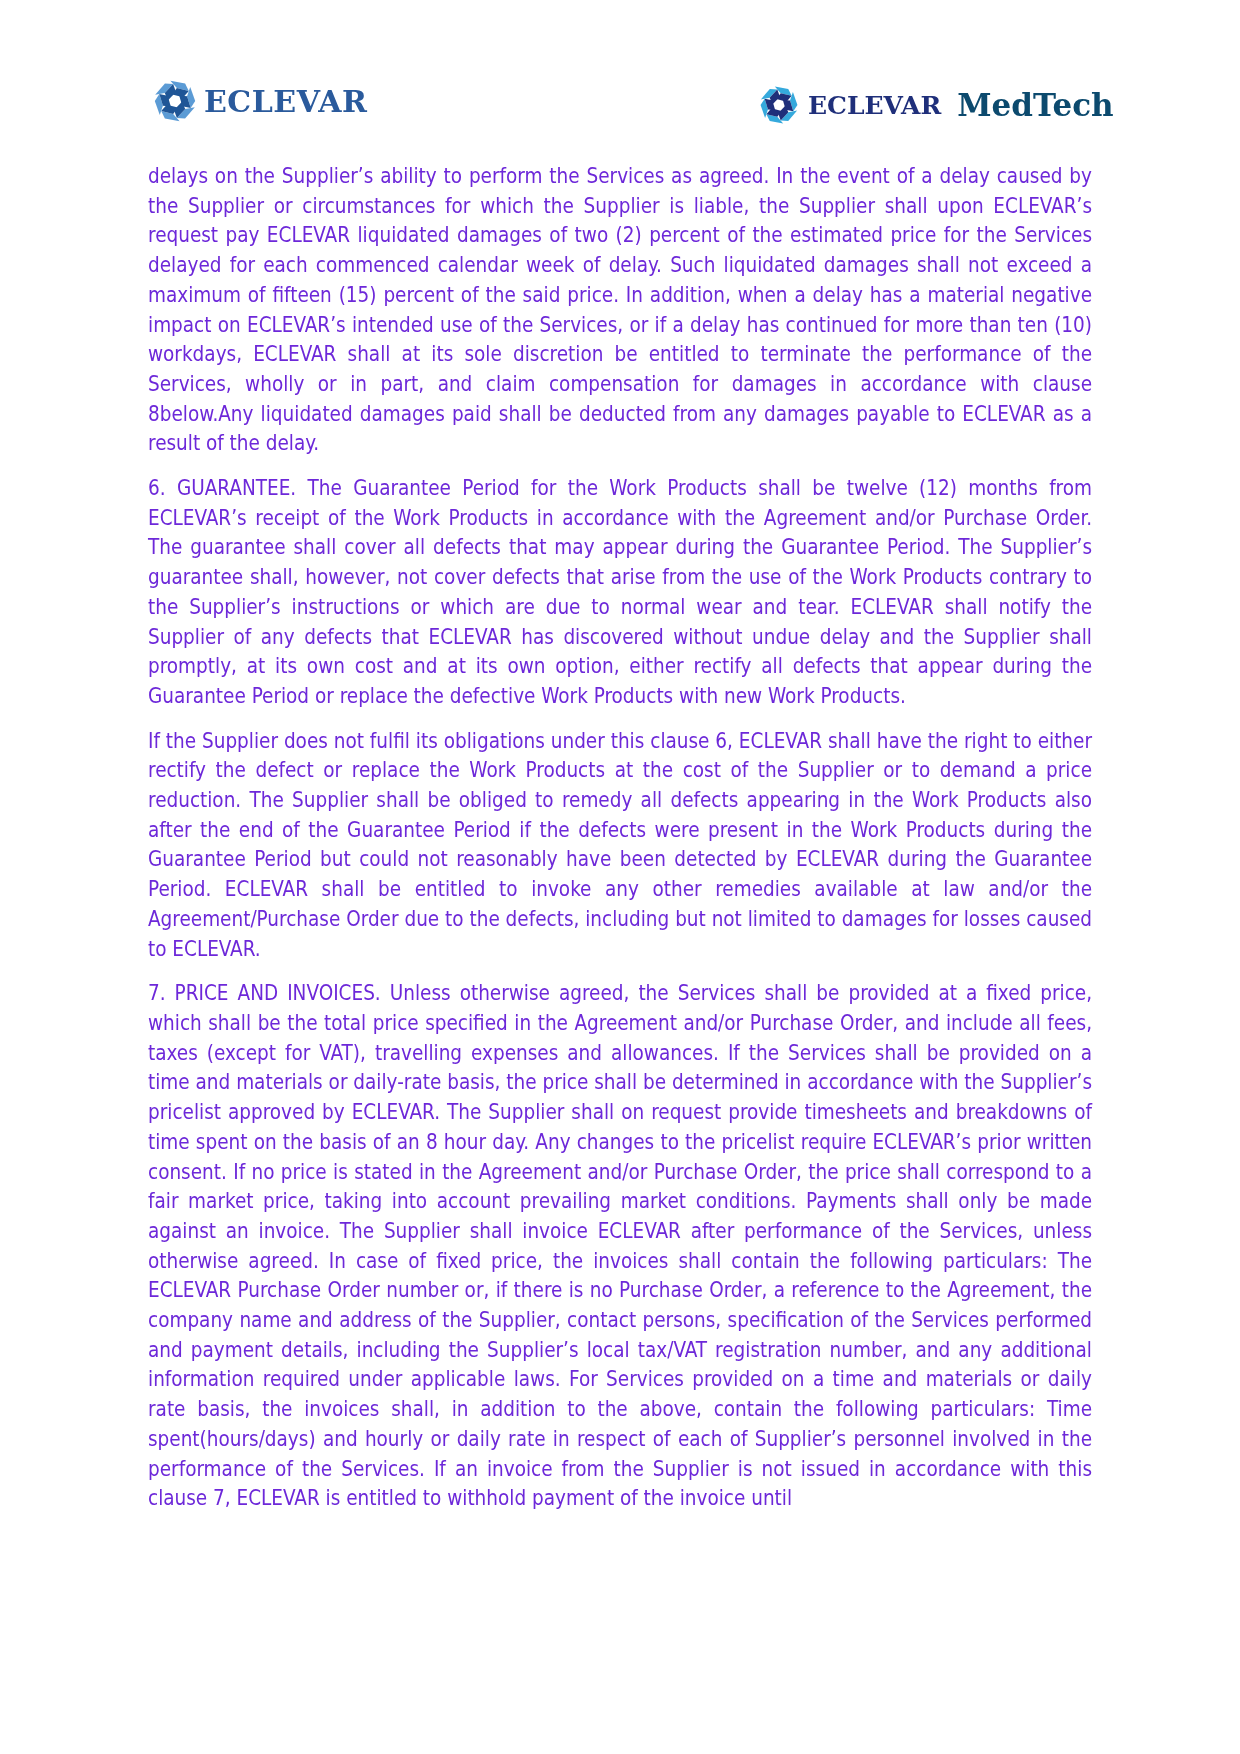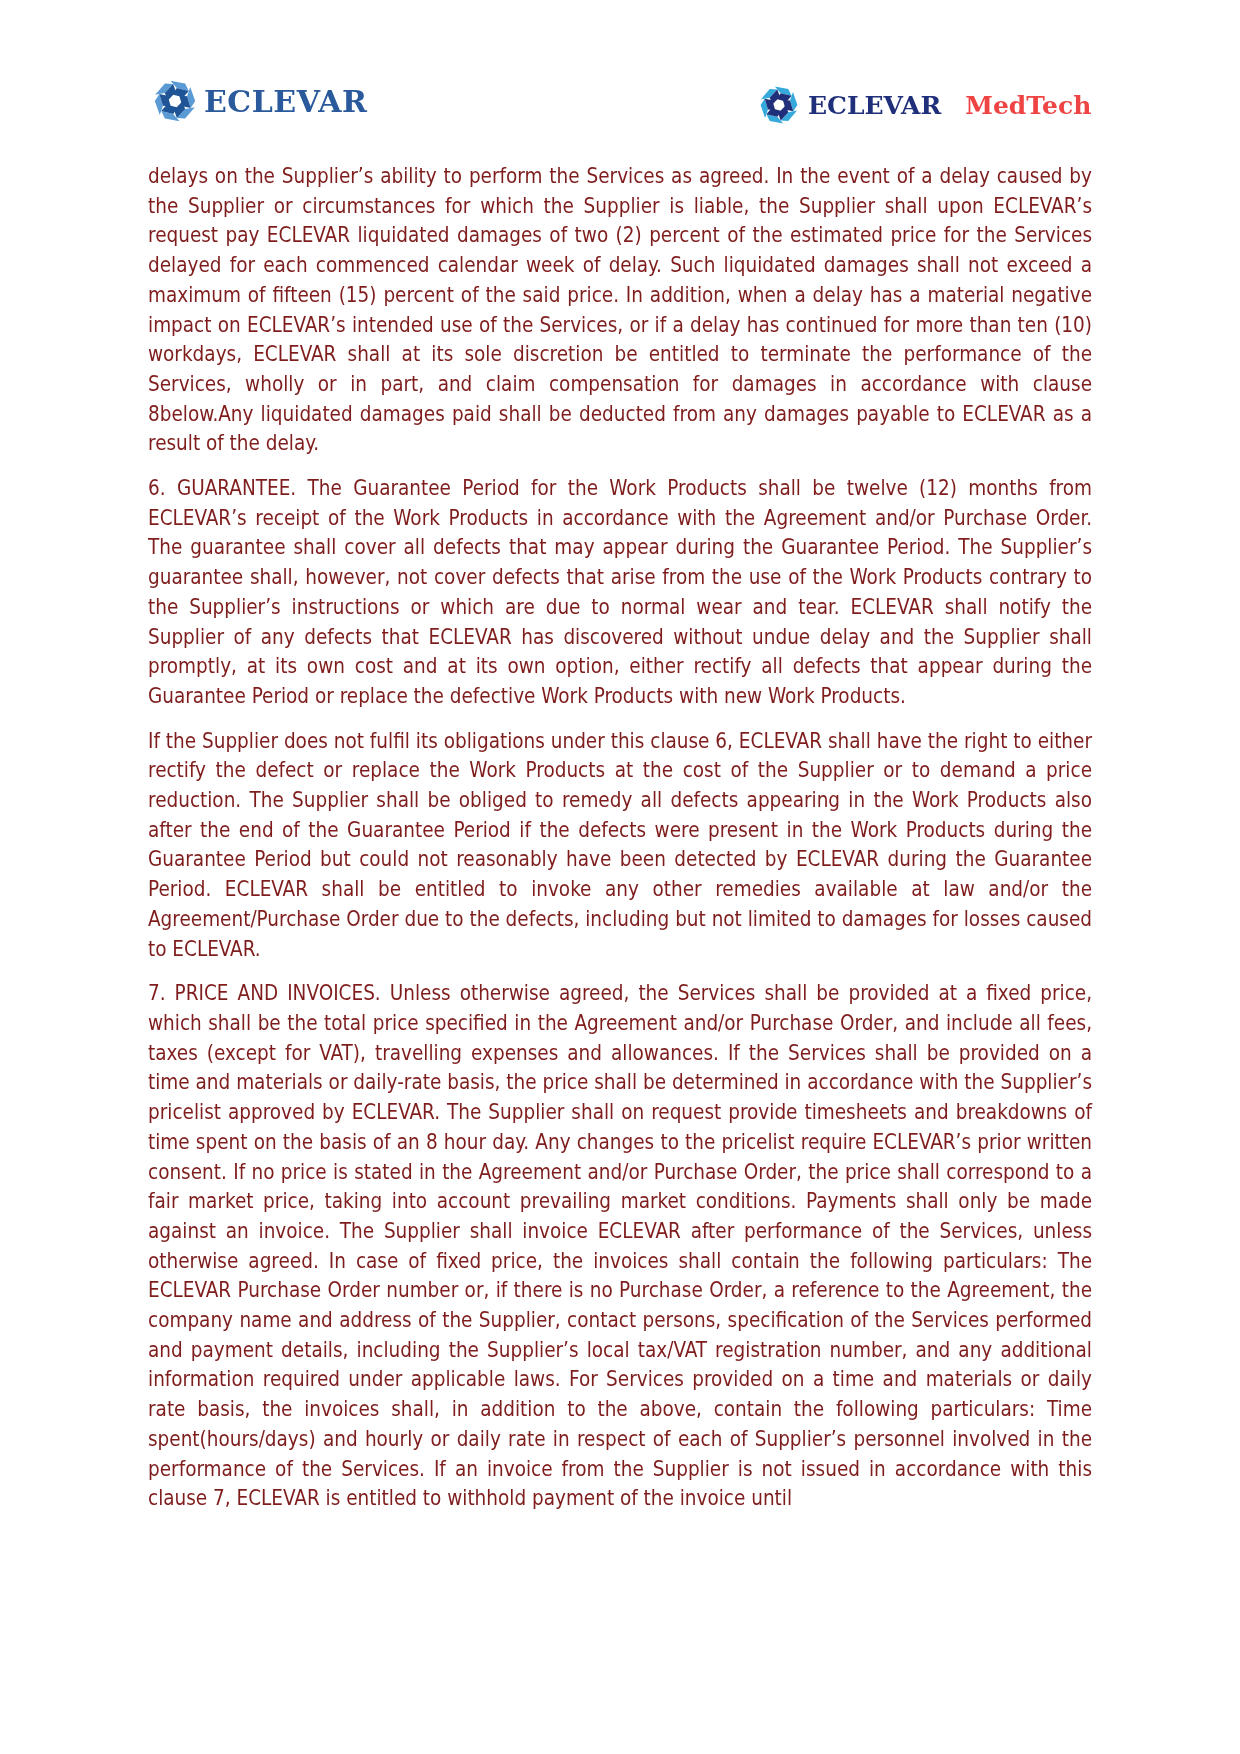--- a/index.html
+++ b/index.html
@@ -6,27 +6,27 @@
   body { width: 1240px; height: 1754px; position: relative; overflow: hidden; }
   .page { position: absolute; left: 0; top: 0; width: 1240px; height: 1754px; background: #fff; }
 
   .logo-left { position: absolute; left: 152px; top: 78px; display: flex; align-items: center; }
   .logo-left svg { width: 46px; height: 46px; }
   .logo-left .wordmark { font-family: "DejaVu Serif", serif; font-weight: bold; font-size: 30px; color: #2a5a9c; margin-left: 6px; letter-spacing: 0.5px; }
 
   .logo-right { position: absolute; left: 758px; top: 84px; display: flex; align-items: center; }
   .logo-right svg { width: 42px; height: 42px; }
   .logo-right .wm1 { font-family: "DejaVu Serif", serif; font-weight: bold; font-size: 25px; color: #1f2f7a; margin-left: 8px; }
-  .logo-right .wm2 { font-family: "DejaVu Serif", serif; font-weight: bold; font-size: 25px; color: #ef4444; margin-left: 24px; }
+  .logo-right .wm2 { font-family: "DejaVu Serif", serif; font-weight: bold; font-size: 31px; color: #0c4a6e; margin-left: 16px; }
 
   .content {
     position: absolute; left: 148px; top: 162px; width: 944px;
     font-family: "DejaVu Sans Condensed", "DejaVu Sans", sans-serif;
     font-stretch: condensed;
-    font-size: 20.5px; line-height: 29.7px; color: #7f1d1d;
+    font-size: 20.5px; line-height: 29.7px; color: #6d28d9;
     text-align: justify;
   }
   .content p { margin: 0 0 15px 0; }
   .content b { font-weight: normal; }
 </style>
 </head>
 <body>
 
 <div class="page">
 

